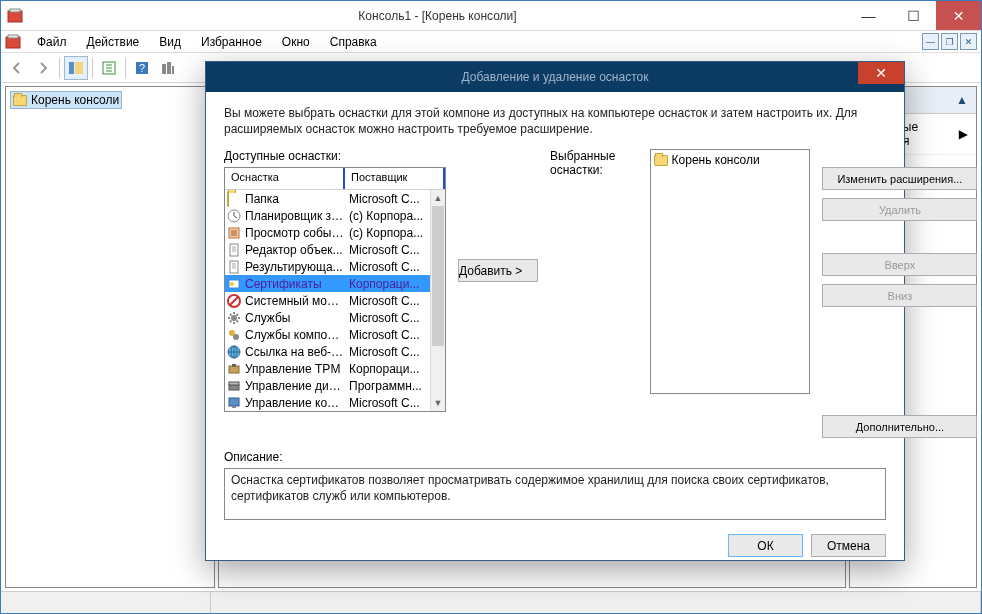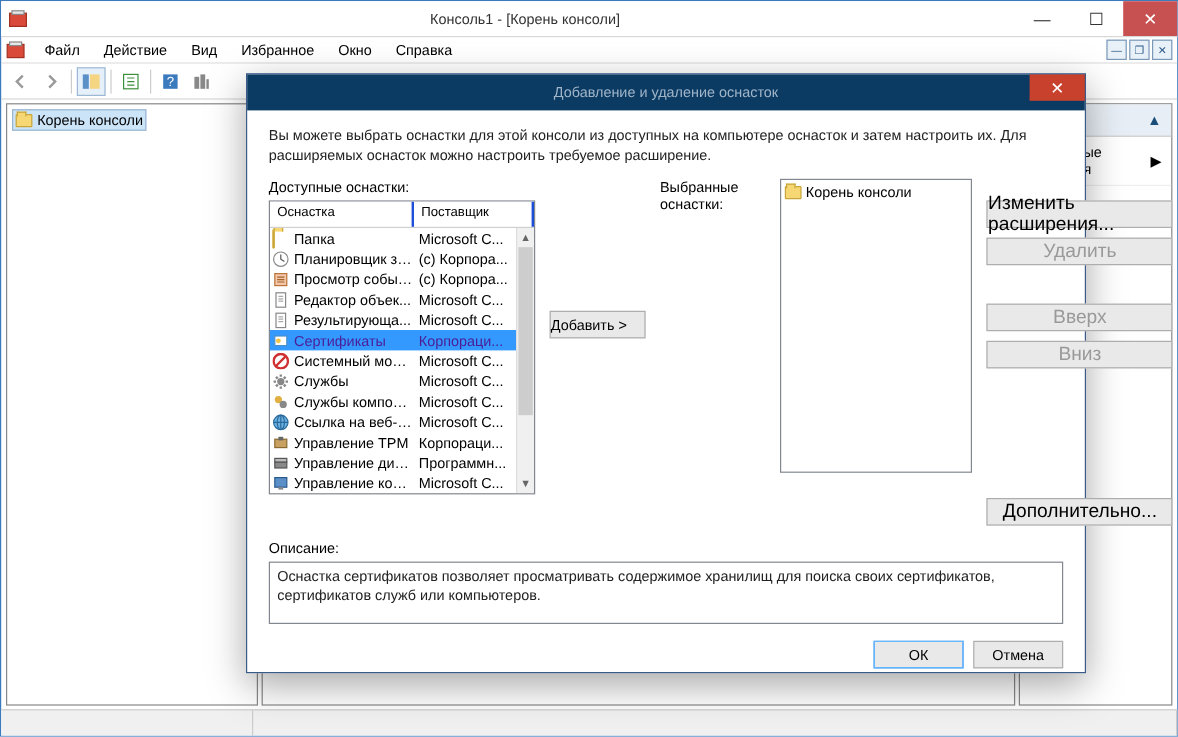--- a/index.html
+++ b/index.html
@@ -52,21 +52,21 @@
   .snap-row .ic{width:16px;height:14px;margin:0 2px;flex-shrink:0;}
   .snap-row .t1{width:100px;white-space:nowrap;overflow:hidden;text-overflow:ellipsis;}
   .snap-row .t2{flex:1;white-space:nowrap;overflow:hidden;text-overflow:ellipsis;padding-left:4px;}
   .snap-row.selected{background:#3399ff;color:#4c1d95;}
   .snap-row.selected .t1{background:#3399ff;}
   .scrollbar-v{position:absolute;right:0;top:22px;bottom:0;width:15px;background:#f0f0f0;border-left:1px solid #ddd;}
   .scrollbar-v .arrow{height:16px;display:flex;align-items:center;justify-content:center;font-size:9px;color:#666;}
   .scrollbar-v .thumb{position:absolute;left:1px;right:1px;top:16px;height:140px;background:#cdcdcd;}
   .sel-box{width:195px;height:245px;border:1px solid #828790;background:#fff;padding:2px;}
   .sel-item{display:flex;gap:4px;align-items:center;padding:1px;}
-  .wbtn{width:155px;height:23px;border:1px solid #adadad;background:#e9e9e9;font-size:16px;cursor:default;display:flex;align-items:center;justify-content:center;}
+  .wbtn{width:155px;height:23px;border:1px solid #adadad;background:#e9e9e9;font-size:11px;cursor:default;display:flex;align-items:center;justify-content:center;}
   .wbtn.disabled{color:#999;}
   .add-btn{width:80px;height:23px;border:1px solid #adadad;background:#e9e9e9;display:flex;align-items:center;}
   .desc-box{margin-top:12px;}
   .desc-area{width:100%;height:52px;border:1px solid #828790;background:#fff;padding:4px 6px;font-size:12px;color:#222;line-height:1.3;margin-top:4px;}
   .dlg-footer{display:flex;justify-content:flex-end;gap:8px;margin-top:14px;}
   .okbtn{width:75px;height:23px;border:1px solid #3399ff;background:#e9e9e9;display:flex;align-items:center;justify-content:center;outline:1px solid #6ab7ff;outline-offset:-1px;}
   .cancelbtn{width:75px;height:23px;border:1px solid #adadad;background:#e9e9e9;display:flex;align-items:center;justify-content:center;}
   .fld-ic{width:14px;height:11px;background:#f7d774;border:1px solid #c9a63a;border-radius:1px;position:relative;}
   .fld-ic::before{content:"";position:absolute;top:-3px;left:0;width:6px;height:3px;background:#f7d774;border:1px solid #c9a63a;border-bottom:none;}
   svg{display:block;}
@@ -175,21 +175,21 @@
     <div class="cell"></div>
       <div class="cell"></div>
   </div>
 
   <div class="dialog-backdrop">
     <div class="dlg-title">
       <span>Добавление и удаление оснасток</span>
       <div class="dlg-close">✕</div>
     </div>
     <div class="dlg-body">
-      <div class="intro">Вы можете выбрать оснастки для этой консоли из доступных на компьютере оснасток и затем настроить их. Для расширяемых оснасток можно настроить требуемое расширение.</div>
+      <div class="intro">Вы можете выбрать оснастки для этой компоне из доступных на компьютере оснасток и затем настроить их. Для расширяемых оснасток можно настроить требуемое расширение.</div>
 
       <div class="two-col">
         <div class="left-col">
           <div class="label">Доступные оснастки:</div>
           <div class="snap-table">
             <div class="snap-header">
               <div class="c1">Оснастка</div>
               <div class="c2">Поставщик</div>
             </div>
             <div class="snap-rows" id="snap-rows">

